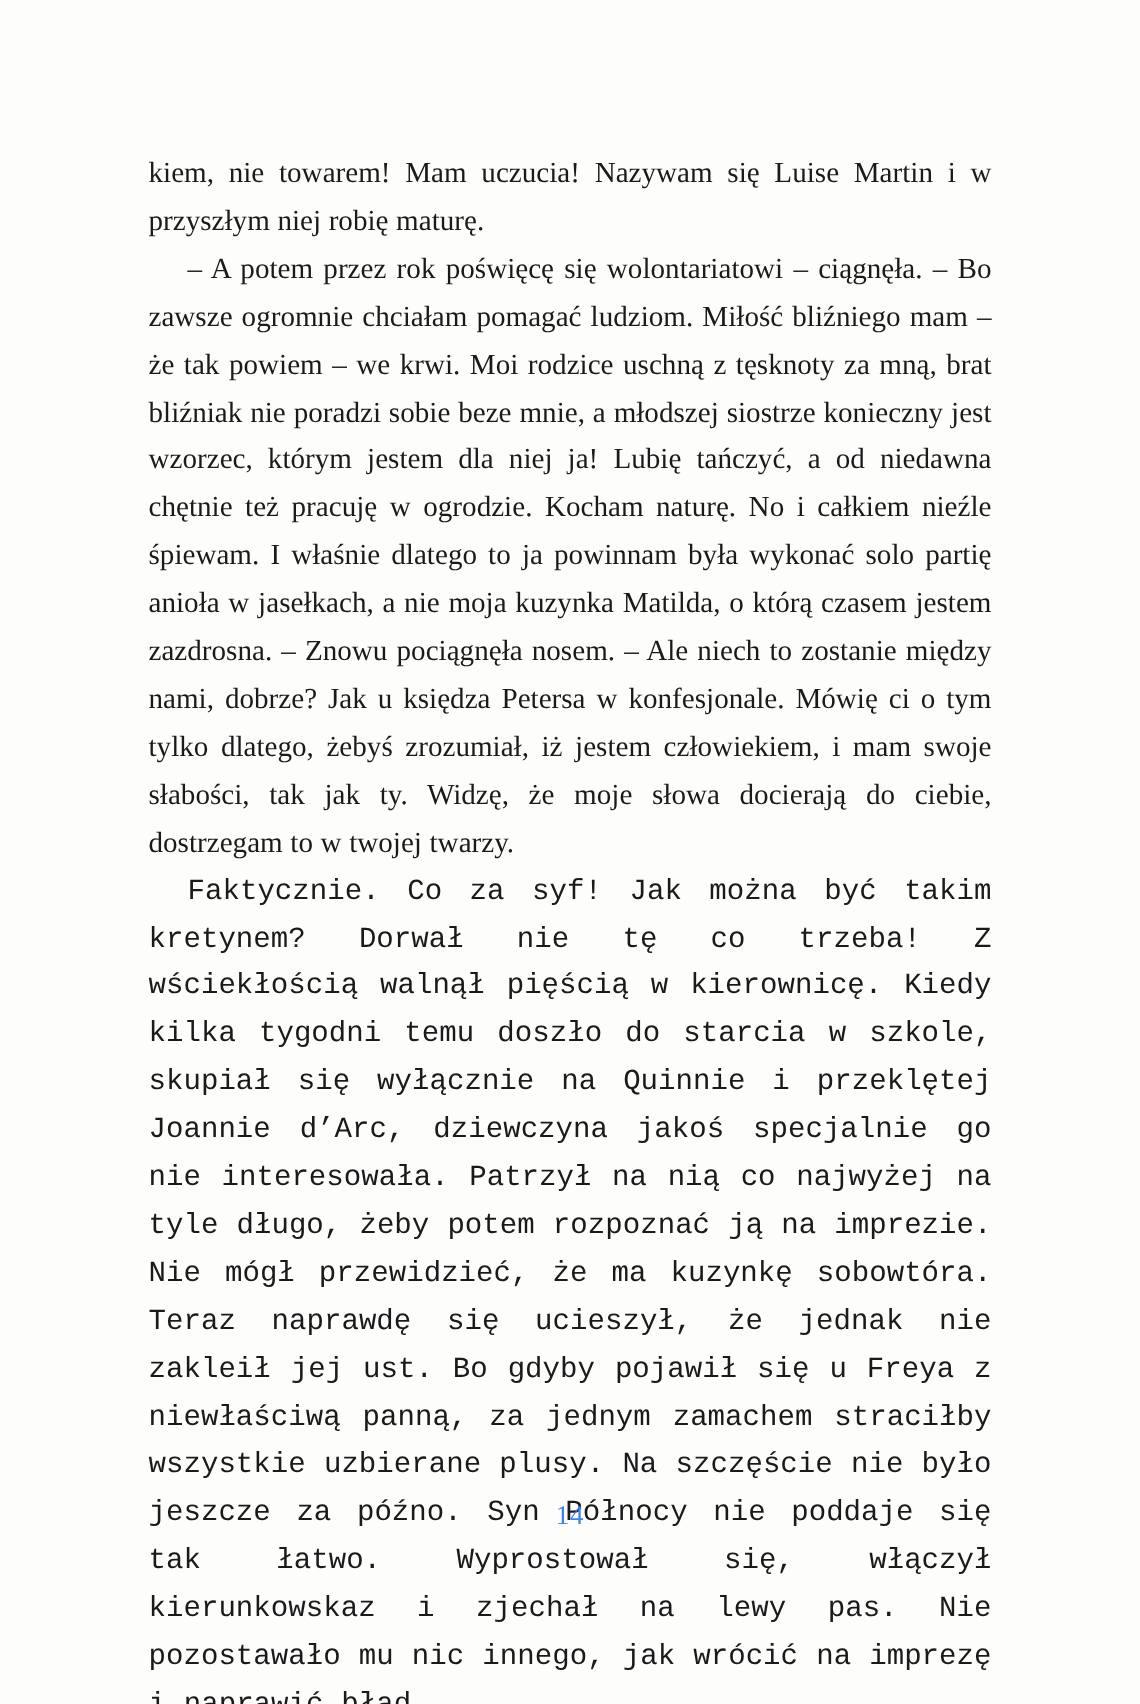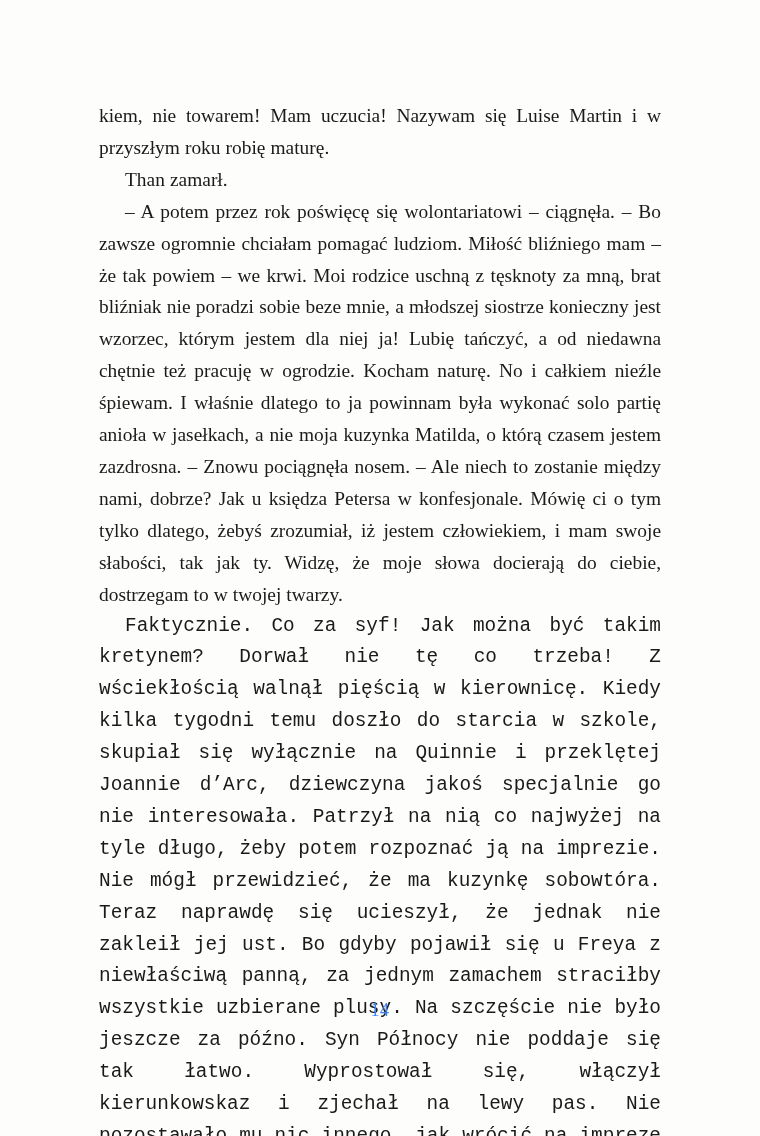--- a/index.html
+++ b/index.html
@@ -55,21 +55,20 @@
     color: #3b82f6;
     letter-spacing: 0.5px;
   }
 </style>
 </head>
 <body>
 
 <div class="page">
 
   <div class="text-block">
-    <p class="para no-indent">kiem, nie towarem! Mam uczucia! Nazywam się Luise Martin i w przyszłym roku robię maturę.</p>
-    <p class="para">Than zamarł.</p>
+    <p class="para no-indent">kiem, nie towarem! Mam uczucia! Nazywam się Luise Martin i w przyszłym niej robię maturę.</p>
     <p class="para">– A potem przez rok poświęcę się wolontariatowi – ciągnęła. – Bo zawsze ogromnie chciałam pomagać ludziom. Miłość bliźniego mam – że tak powiem – we krwi. Moi rodzice uschną z tęsknoty za mną, brat bliźniak nie poradzi sobie beze mnie, a młodszej siostrze konieczny jest wzorzec, którym jestem dla niej ja! Lubię tańczyć, a od niedawna chętnie też pracuję w ogrodzie. Kocham naturę. No i całkiem nieźle śpiewam. I właśnie dlatego to ja powinnam była wykonać solo partię anioła w jasełkach, a nie moja kuzynka Matilda, o którą czasem jestem zazdrosna. – Znowu pociągnęła nosem. – Ale niech to zostanie między nami, dobrze? Jak u księdza Petersa w konfesjonale. Mówię ci o tym tylko dlatego, żebyś zrozumiał, iż jestem człowiekiem, i mam swoje słabości, tak jak ty. Widzę, że moje słowa docierają do ciebie, dostrzegam to w twojej twarzy.</p>
     <p class="para">Faktycznie. Co za syf! Jak można być takim kretynem? Dorwał nie tę co trzeba! Z wściekłością walnął pięścią w kierownicę. Kiedy kilka tygodni temu doszło do starcia w szkole, skupiał się wyłącznie na Quinnie i przeklętej Joannie d’Arc, dziewczyna jakoś specjalnie go nie interesowała. Patrzył na nią co najwyżej na tyle długo, żeby potem rozpoznać ją na imprezie. Nie mógł przewidzieć, że ma kuzynkę sobowtóra. Teraz naprawdę się ucieszył, że jednak nie zakleił jej ust. Bo gdyby pojawił się u Freya z niewłaściwą panną, za jednym zamachem straciłby wszystkie uzbierane plusy. Na szczęście nie było jeszcze za późno. Syn Północy nie poddaje się tak łatwo. Wyprostował się, włączył kierunkowskaz i zjechał na lewy pas. Nie pozostawało mu nic innego, jak wrócić na imprezę i naprawić błąd.</p>
   </div>
 
   <div class="page-number">14</div>
 
 </div>
 
 </body></html>

